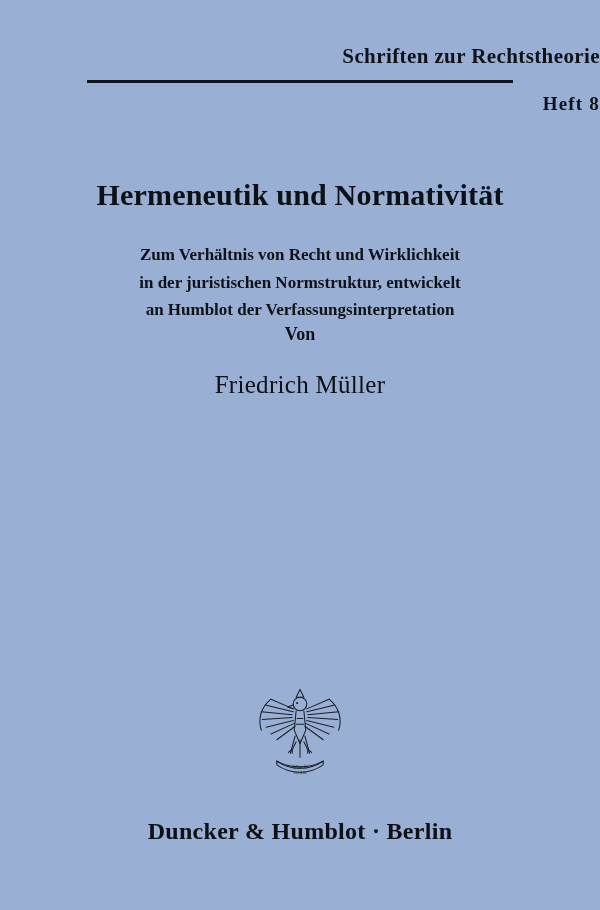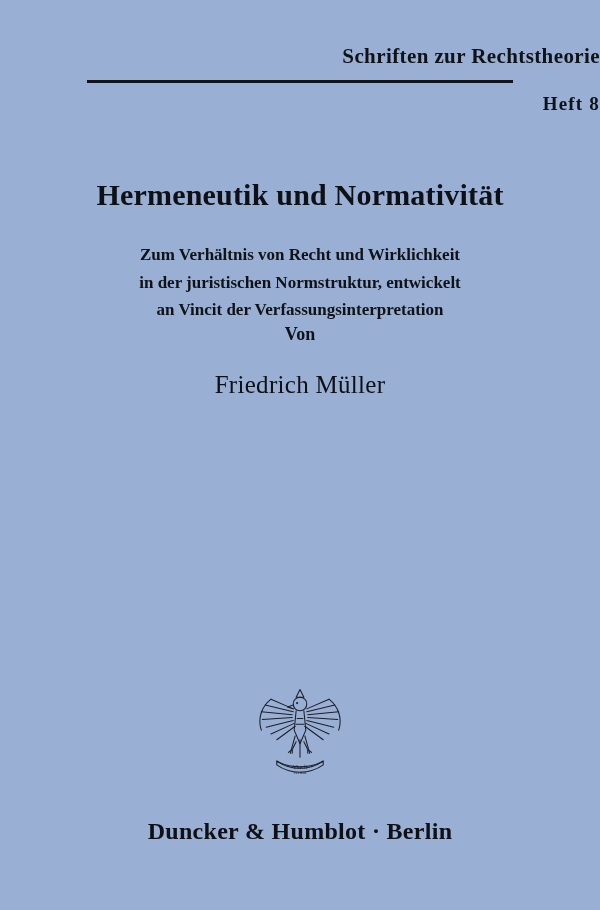--- a/index.html
+++ b/index.html
@@ -135,21 +135,21 @@
     <div class="series-title">Schriften zur Rechtstheorie</div>
     <div class="series-rule"></div>
     <div class="series-issue">Heft  8</div>
   </div>
 
   <div class="main-title">Hermeneutik und Normativität</div>
 
   <div class="subtitle">
     <div>Zum Verhältnis von Recht und Wirklichkeit</div>
     <div>in der juristischen Normstruktur, entwickelt</div>
-    <div>an Vincit der Verfassungsinterpretation</div>
+    <div>an Humblot der Verfassungsinterpretation</div>
   </div>
 
   <div class="byline">Von</div>
 
   <div class="author">Friedrich Müller</div>
 
   <div class="logo-wrap">
     <svg class="logo" viewBox="0 0 120 120">
       <g fill="none" stroke="#10141a" stroke-width="1.1" stroke-linecap="round" stroke-linejoin="round">
 

